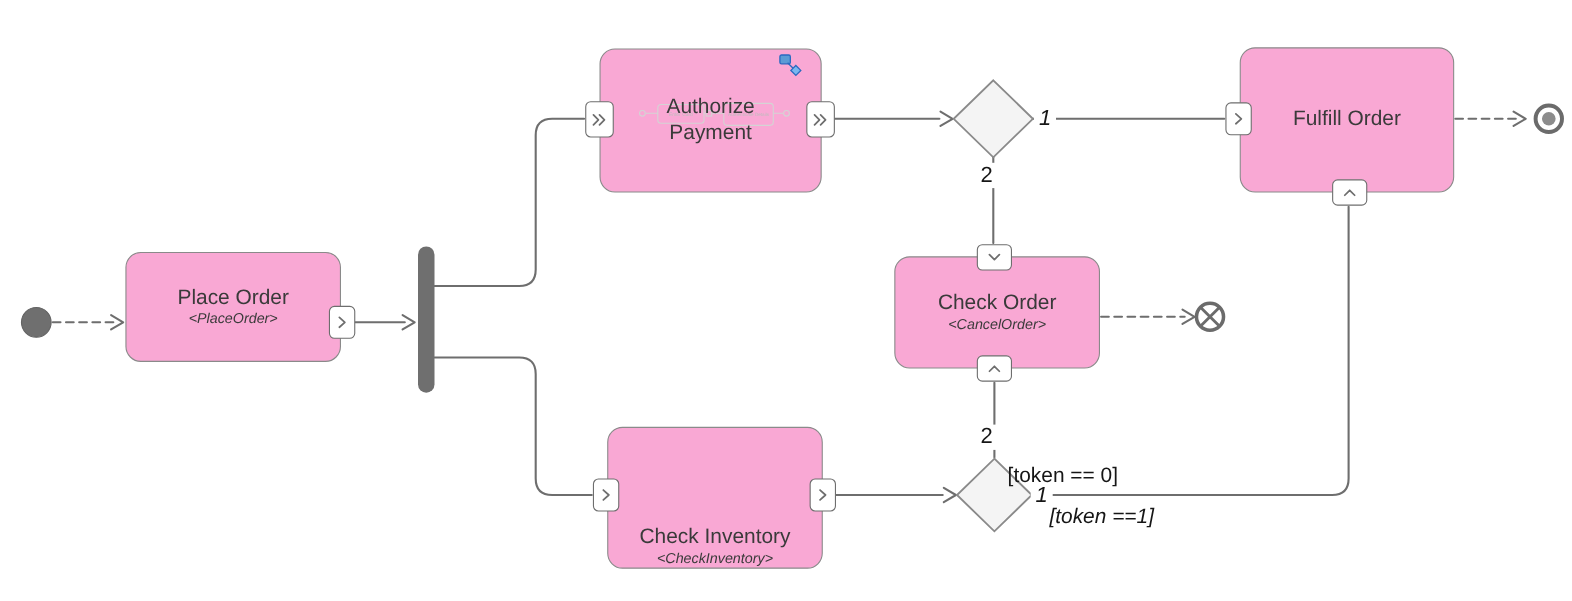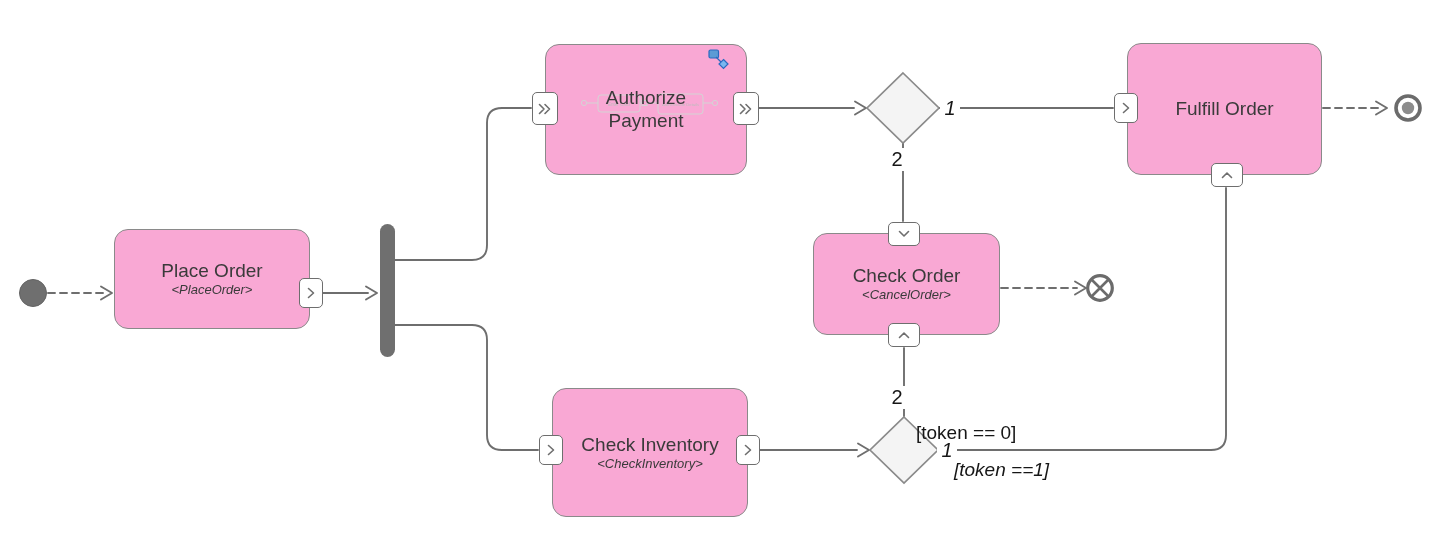--- a/index.html
+++ b/index.html
@@ -132,21 +132,21 @@
       <text x="134.5" y="60.5" font-size="4.2" fill="#bdbdbd" text-anchor="middle">Authenticate Details</text>
     </svg>
     <svg class="subproc-icon" width="26" height="24" viewBox="0 0 26 24">
       <rect x="3" y="2" width="9.5" height="8" rx="1.5" fill="#5b9bd5" stroke="#2a6ac0" stroke-width="1.2"></rect>
       <path d="M10 9 L15 14" stroke="#2a6ac0" stroke-width="1.2" fill="none"></path>
       <path d="M17.5 11.5 L22 16 L17.5 20.5 L13 16 Z" fill="#79b7f0" stroke="#2a6ac0" stroke-width="1.2"></path>
     </svg>
     <div class="title wrap">Authorize Payment</div>
   </div>
 
-  <div class="activity" style="left:552px; top:388px; width:196px; height:129px;">
+  <div class="activity" style="left:552px; top:388px; width:196px; height:129px;justify-content:flex-end;">
     <div class="title">Check Inventory</div>
     <div class="stereo">&lt;CheckInventory&gt;</div>
   </div>
 
   <div class="activity" style="left:813px; top:233px; width:187px; height:102px;">
     <div class="title">Check Order</div>
     <div class="stereo">&lt;CancelOrder&gt;</div>
   </div>
 
   <div class="activity" style="left:1127px; top:43px; width:195px; height:132px;">

